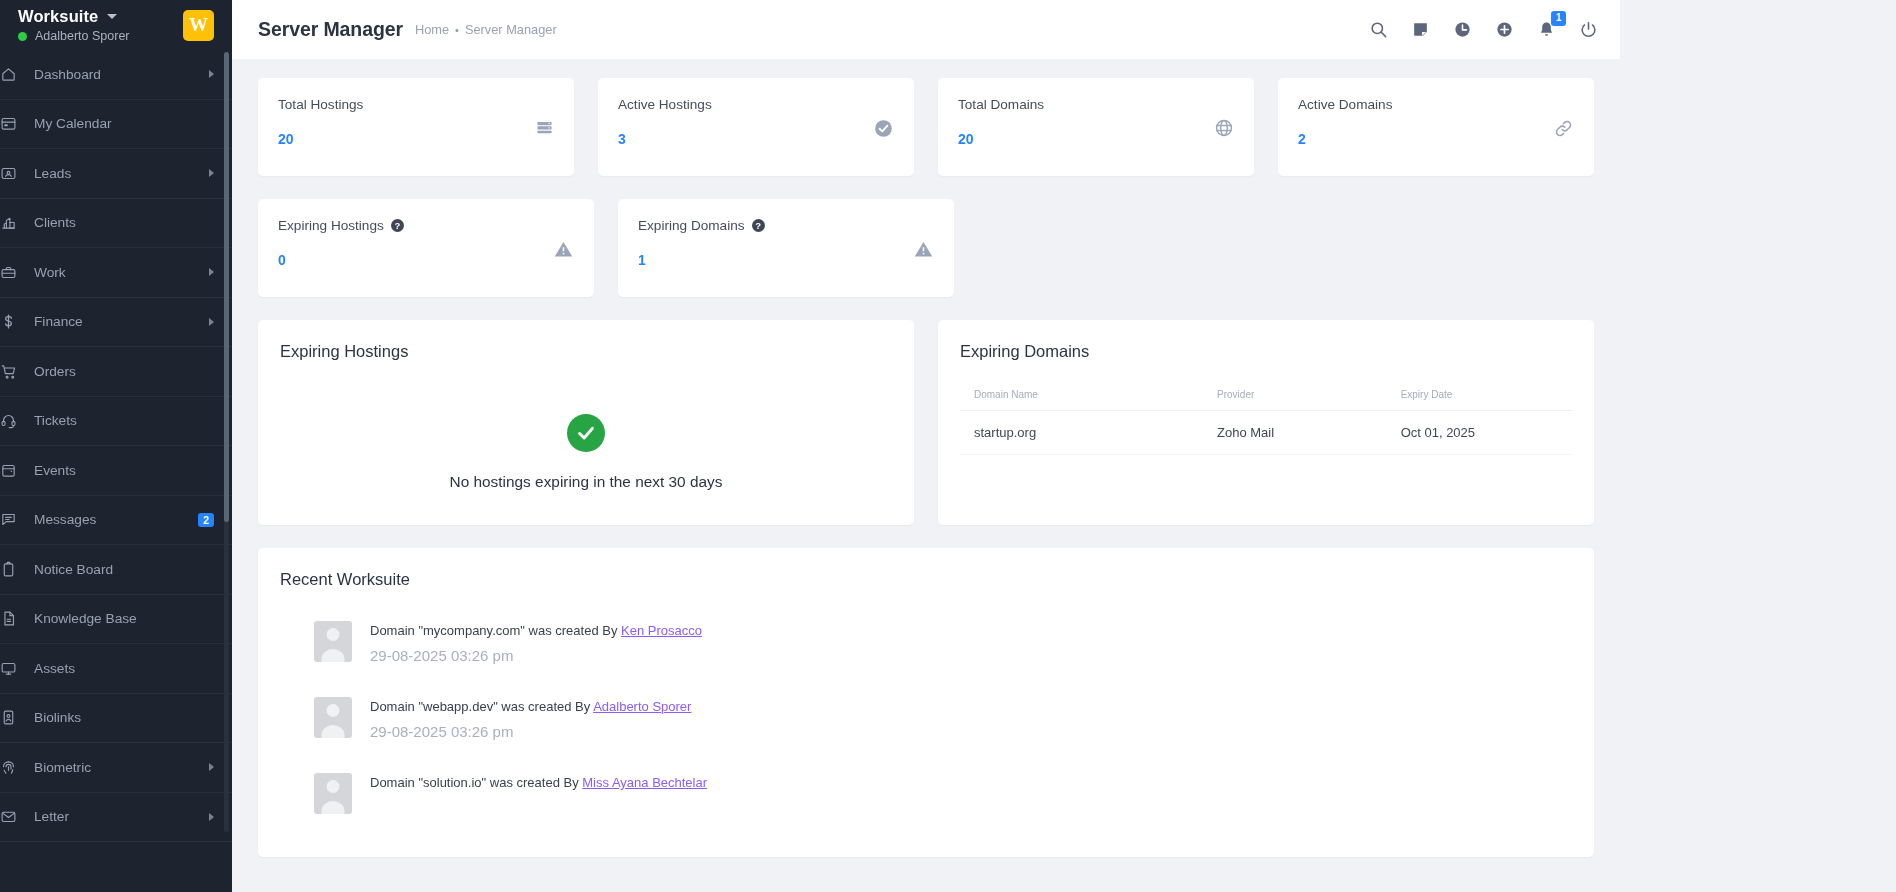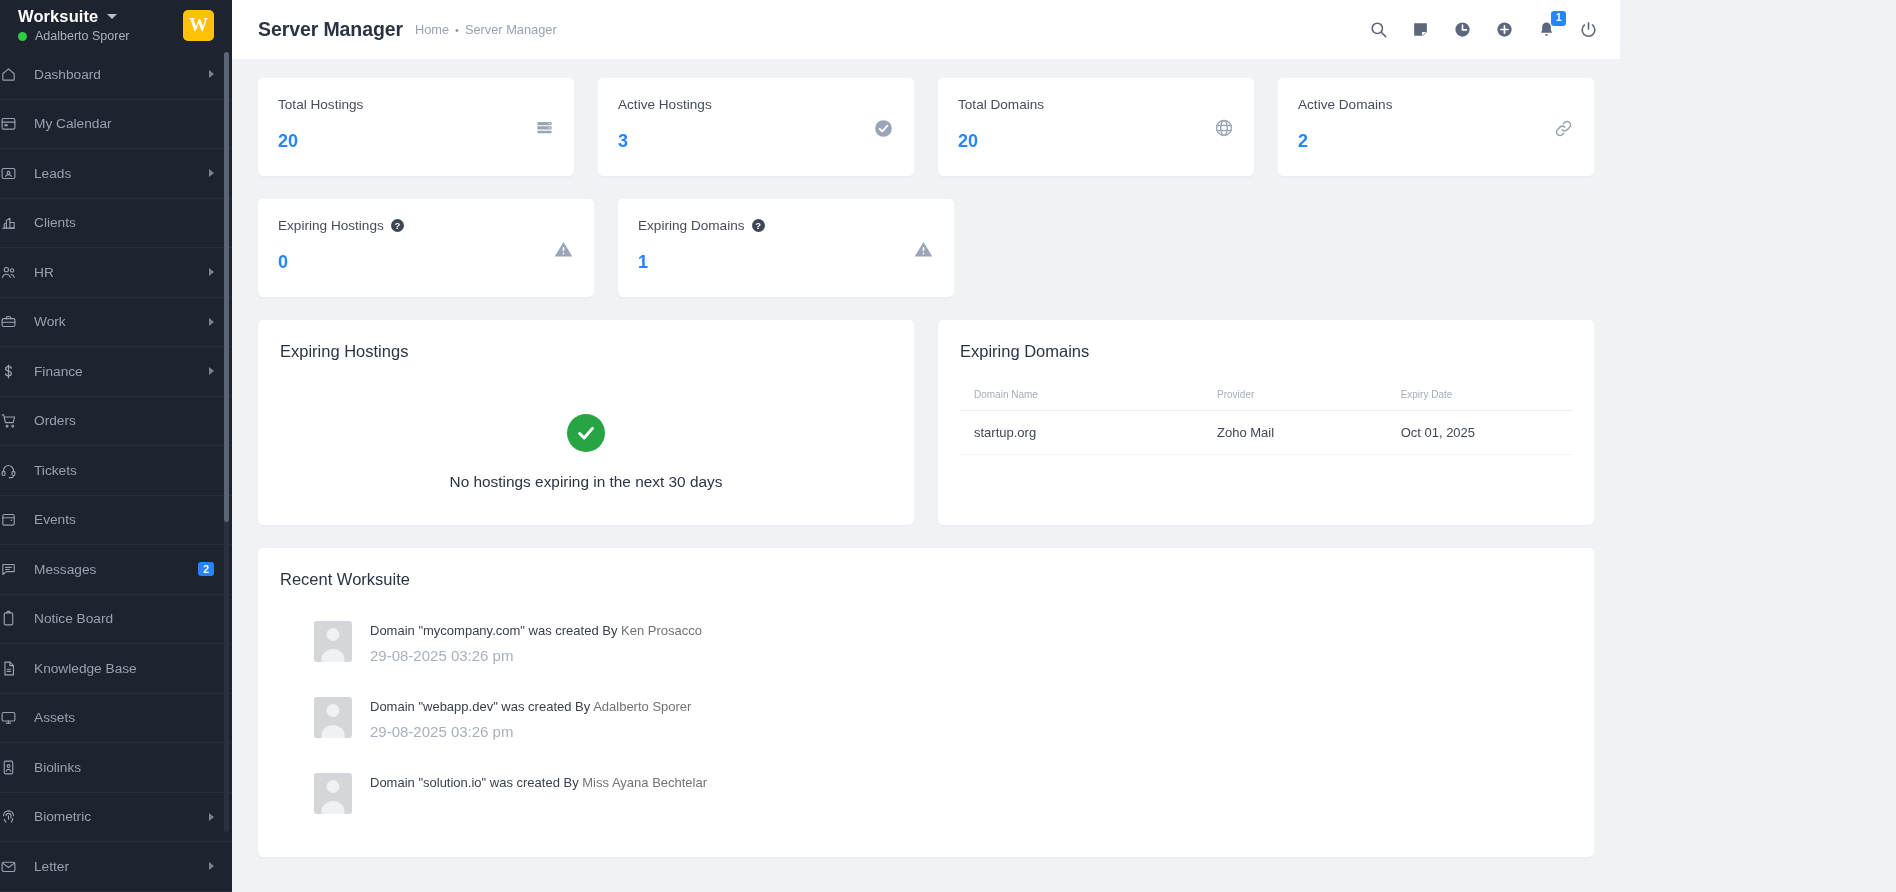--- a/index.html
+++ b/index.html
@@ -104,21 +104,21 @@
     padding: 19px 20px 0 20px; position: relative;
     box-shadow: 0 1px 2px rgba(16,24,40,.04);
   }
   .stat-quarter { flex: 1 1 0; min-width: 0; }
   .stat-title { font-size: 13.6px; color: #454d5d; display: flex; align-items: center; gap: 7px; }
   .q-icon {
     width: 13px; height: 13px; border-radius: 50%; background: #3f4756; color: #fff;
     font-size: 9.5px; font-weight: bold; display: inline-flex;
     align-items: center; justify-content: center; font-family: "Liberation Sans", sans-serif;
   }
-  .stat-val { margin-top: 19px; font-size: 18px; font-weight: bold; color: #2684ff; }
+  .stat-val { margin-top: 19px; font-size: 14px; font-weight: bold; color: #2684ff; }
   .stat-ico { position: absolute; right: 20px; top: 40px; color: #9aa5b8; }
 
   .panel { background: #fff; border-radius: 5px; box-shadow: 0 1px 2px rgba(16,24,40,.04); }
   .panel-title { font-size: 16.5px; color: #2b3445; padding: 22px 22px 0 22px; }
 
   .half-row { display: flex; gap: 24px; margin-bottom: 23px; }
   .half { flex: 1 1 0; min-width: 0; }
 
   .empty-wrap { height: 146px; display: flex; flex-direction: column; align-items: center; justify-content: center; gap: 21px; margin-top: 18px; }
   .check-circle {
@@ -146,21 +146,21 @@
   .avatar::before {
     content: ""; position: absolute; left: 50%; top: 7px; transform: translateX(-50%);
     width: 13px; height: 13px; border-radius: 50%; background: #f0f1f3;
   }
   .avatar::after {
     content: ""; position: absolute; left: 50%; bottom: -7px; transform: translateX(-50%);
     width: 23px; height: 20px; border-radius: 50% 50% 0 0; background: #f0f1f3;
   }
   .act-body { padding-top: 2px; }
   .act-text { font-size: 13px; color: #39404f; }
-  .act-text .who { color: #737373; }
+  .act-text .who { color: #8b5cf6; text-decoration: underline; }
   .act-time { margin-top: 9px; font-size: 15px; color: #a8b0bf; }
 </style>
 </head>
 <body>
 
 <div class="app">
 
   <aside class="sidebar">
     <div class="sb-head">
       <div class="sb-brand-wrap">
@@ -211,32 +211,20 @@
         <div class="nav-item">
           <span class="nav-icon">
             <svg width="17" height="17" viewBox="0 0 24 24" fill="none" stroke="currentColor" stroke-width="1.6" stroke-linecap="round" stroke-linejoin="round">
               <path d="M9 20V9l5-3v14"></path>
               <path d="M14 20h6V12h-6"></path>
               <path d="M4 20h16"></path>
               <path d="M6 20v-6l3-1"></path>
             </svg>
           </span>
           <span class="nav-label">Clients</span>
-        </div>
-        <div class="nav-item">
-          <span class="nav-icon">
-            <svg width="17" height="17" viewBox="0 0 24 24" fill="none" stroke="currentColor" stroke-width="1.6" stroke-linecap="round" stroke-linejoin="round">
-              <circle cx="9" cy="8" r="3"></circle>
-              <circle cx="17" cy="9" r="2.3"></circle>
-              <path d="M3.5 19c.7-3 2.9-4.5 5.5-4.5S13.8 16 14.5 19"></path>
-              <path d="M16 14.8c2 .3 3.4 1.6 4 4.2"></path>
-            </svg>
-          </span>
-          <span class="nav-label">HR</span>
-          <span class="chev-r"></span>
         </div>
         <div class="nav-item">
           <span class="nav-icon">
             <svg width="17" height="17" viewBox="0 0 24 24" fill="none" stroke="currentColor" stroke-width="1.6" stroke-linecap="round" stroke-linejoin="round">
               <rect x="3" y="8" width="18" height="11" rx="2"></rect>
               <path d="M9 8V6.5A1.5 1.5 0 0 1 10.5 5h3A1.5 1.5 0 0 1 15 6.5V8"></path>
               <line x1="3" y1="13" x2="21" y2="13"></line>
             </svg>
           </span>
           <span class="nav-label">Work</span>

